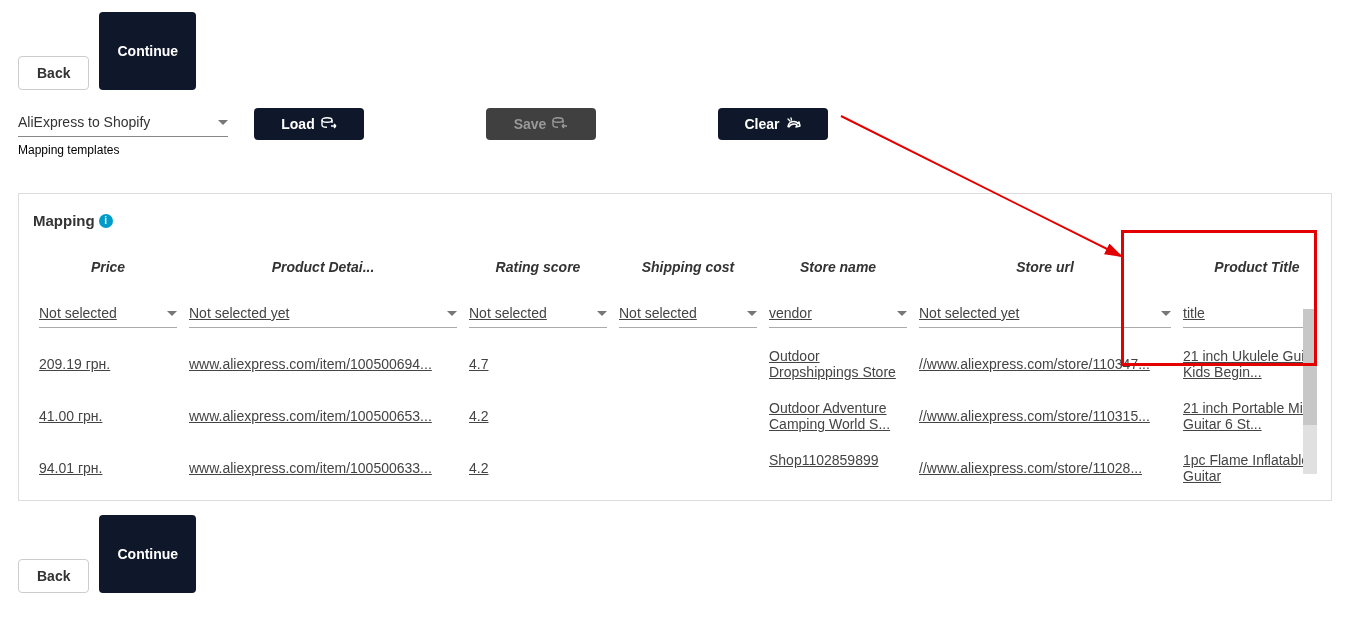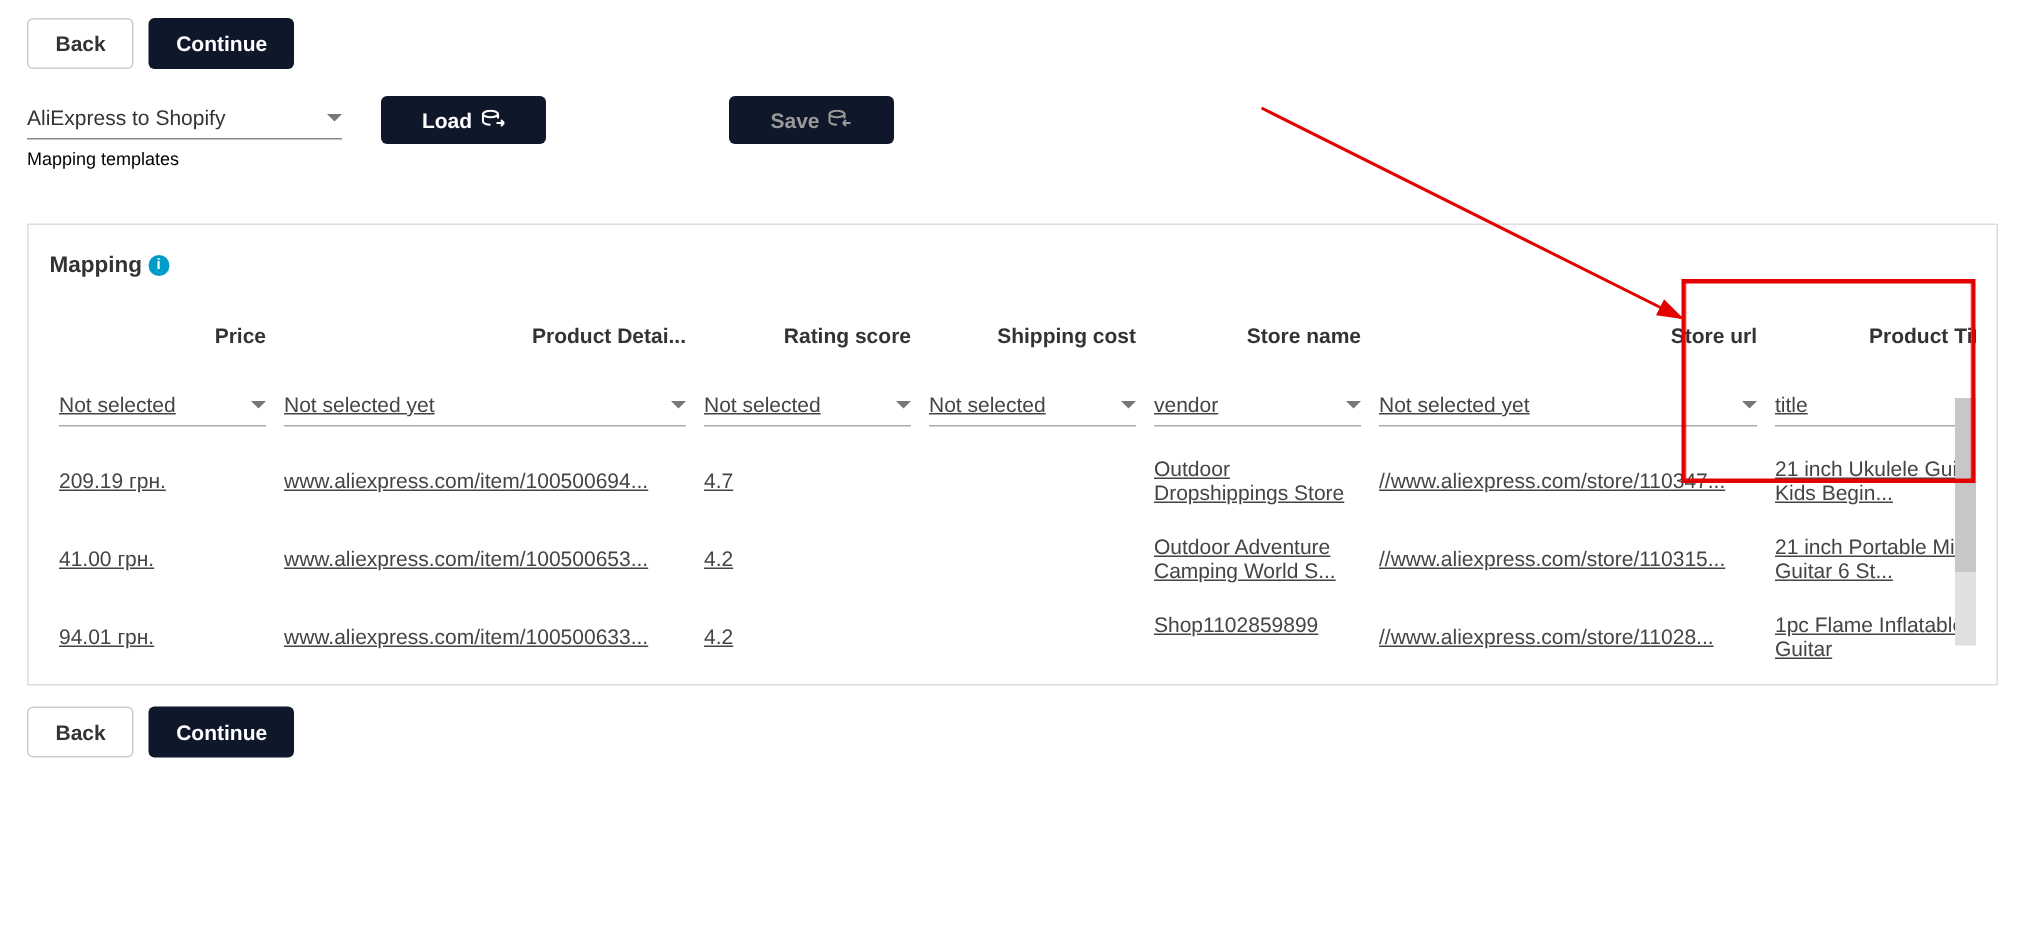--- a/index.html
+++ b/index.html
@@ -21,27 +21,28 @@
     font-weight: 600;
     font-size: 14px;
     cursor: pointer;
     border: none;
     gap: 6px;
   }
   .btn-outline {
     background: #fff;
     border: 1px solid #ccc;
     color: #333;
+    margin-top: 44px;
   }
   .btn-cyan {
     background: #0f172a;
     color: #fff;
   }
   .btn-disabled {
-    background: #0f172a;
+    background: #404040;
     color: #999;
     cursor: default;
     text-align: right;
   }
   .topbar { display: flex; gap: 10px; margin-bottom: 18px; }
   .row2 {
     display: flex;
     align-items: flex-start;
     gap: 26px;
     margin-bottom: 36px;
@@ -111,25 +112,26 @@
     top: 0;
     height: 70%;
     background: #c7c7c7;
   }
   table.grid {
     width: 1304px;
     border-collapse: collapse;
     table-layout: fixed;
   }
   table.grid th {
-    text-align: right;
+    text-align: center;
     font-weight: 700;
     font-size: 14px;
     padding: 10px 6px 16px 6px;
     color: #333;
+    font-style: italic;
   }
   table.grid td {
     padding: 10px 6px;
     vertical-align: middle;
     font-size: 14px;
     color: #444;
     text-decoration: underline;
   }
   .map-select {
     display: flex;
@@ -200,20 +202,27 @@
   <button class="btn btn-disabled" style="min-width:110px">
     <span>Save</span>
     <svg width="16" height="14" viewBox="0 0 16 14" fill="none">
       <ellipse cx="6" cy="3" rx="5" ry="2.2" stroke="#999" stroke-width="1.4"></ellipse>
       <path d="M1 3v5c0 1.2 2.2 2.2 5 2.2" stroke="#999" stroke-width="1.4" fill="none"></path>
       <path d="M11 3v3" stroke="#999" stroke-width="1.4"></path>
       <path d="M15 9h-5m0 0 2-2m-2 2 2 2" stroke="#999" stroke-width="1.4" fill="none"></path>
     </svg>
   </button>
   <div style="width:70px"></div>
+  <button class="btn btn-cyan" style="min-width:110px">
+    <span>Clear</span>
+    <svg width="16" height="16" viewBox="0 0 16 16" fill="none">
+      <path d="M3 11c1-2 3-3 5-3 1 0 2 .3 3 1l-1 2 4-1-1-4-1 1.5C11 6 9.5 5.5 8 5.5c-3 0-5.5 2-6 5" stroke="#fff" stroke-width="1.5" fill="none" stroke-linecap="round" stroke-linejoin="round"></path>
+      <path d="M2 3l2 2M5 2l.5 2" stroke="#fff" stroke-width="1.3" stroke-linecap="round"></path>
+    </svg>
+  </button>
 </div>
 
 <div class="panel">
 
   <svg class="arrow-svg" width="320" height="190">
     <defs>
       <marker id="ah" markerWidth="10" markerHeight="10" refX="8" refY="3" orient="auto">
         <path d="M0,0 L9,3 L0,6 Z" fill="#e30000"></path>
       </marker>
     </defs>

